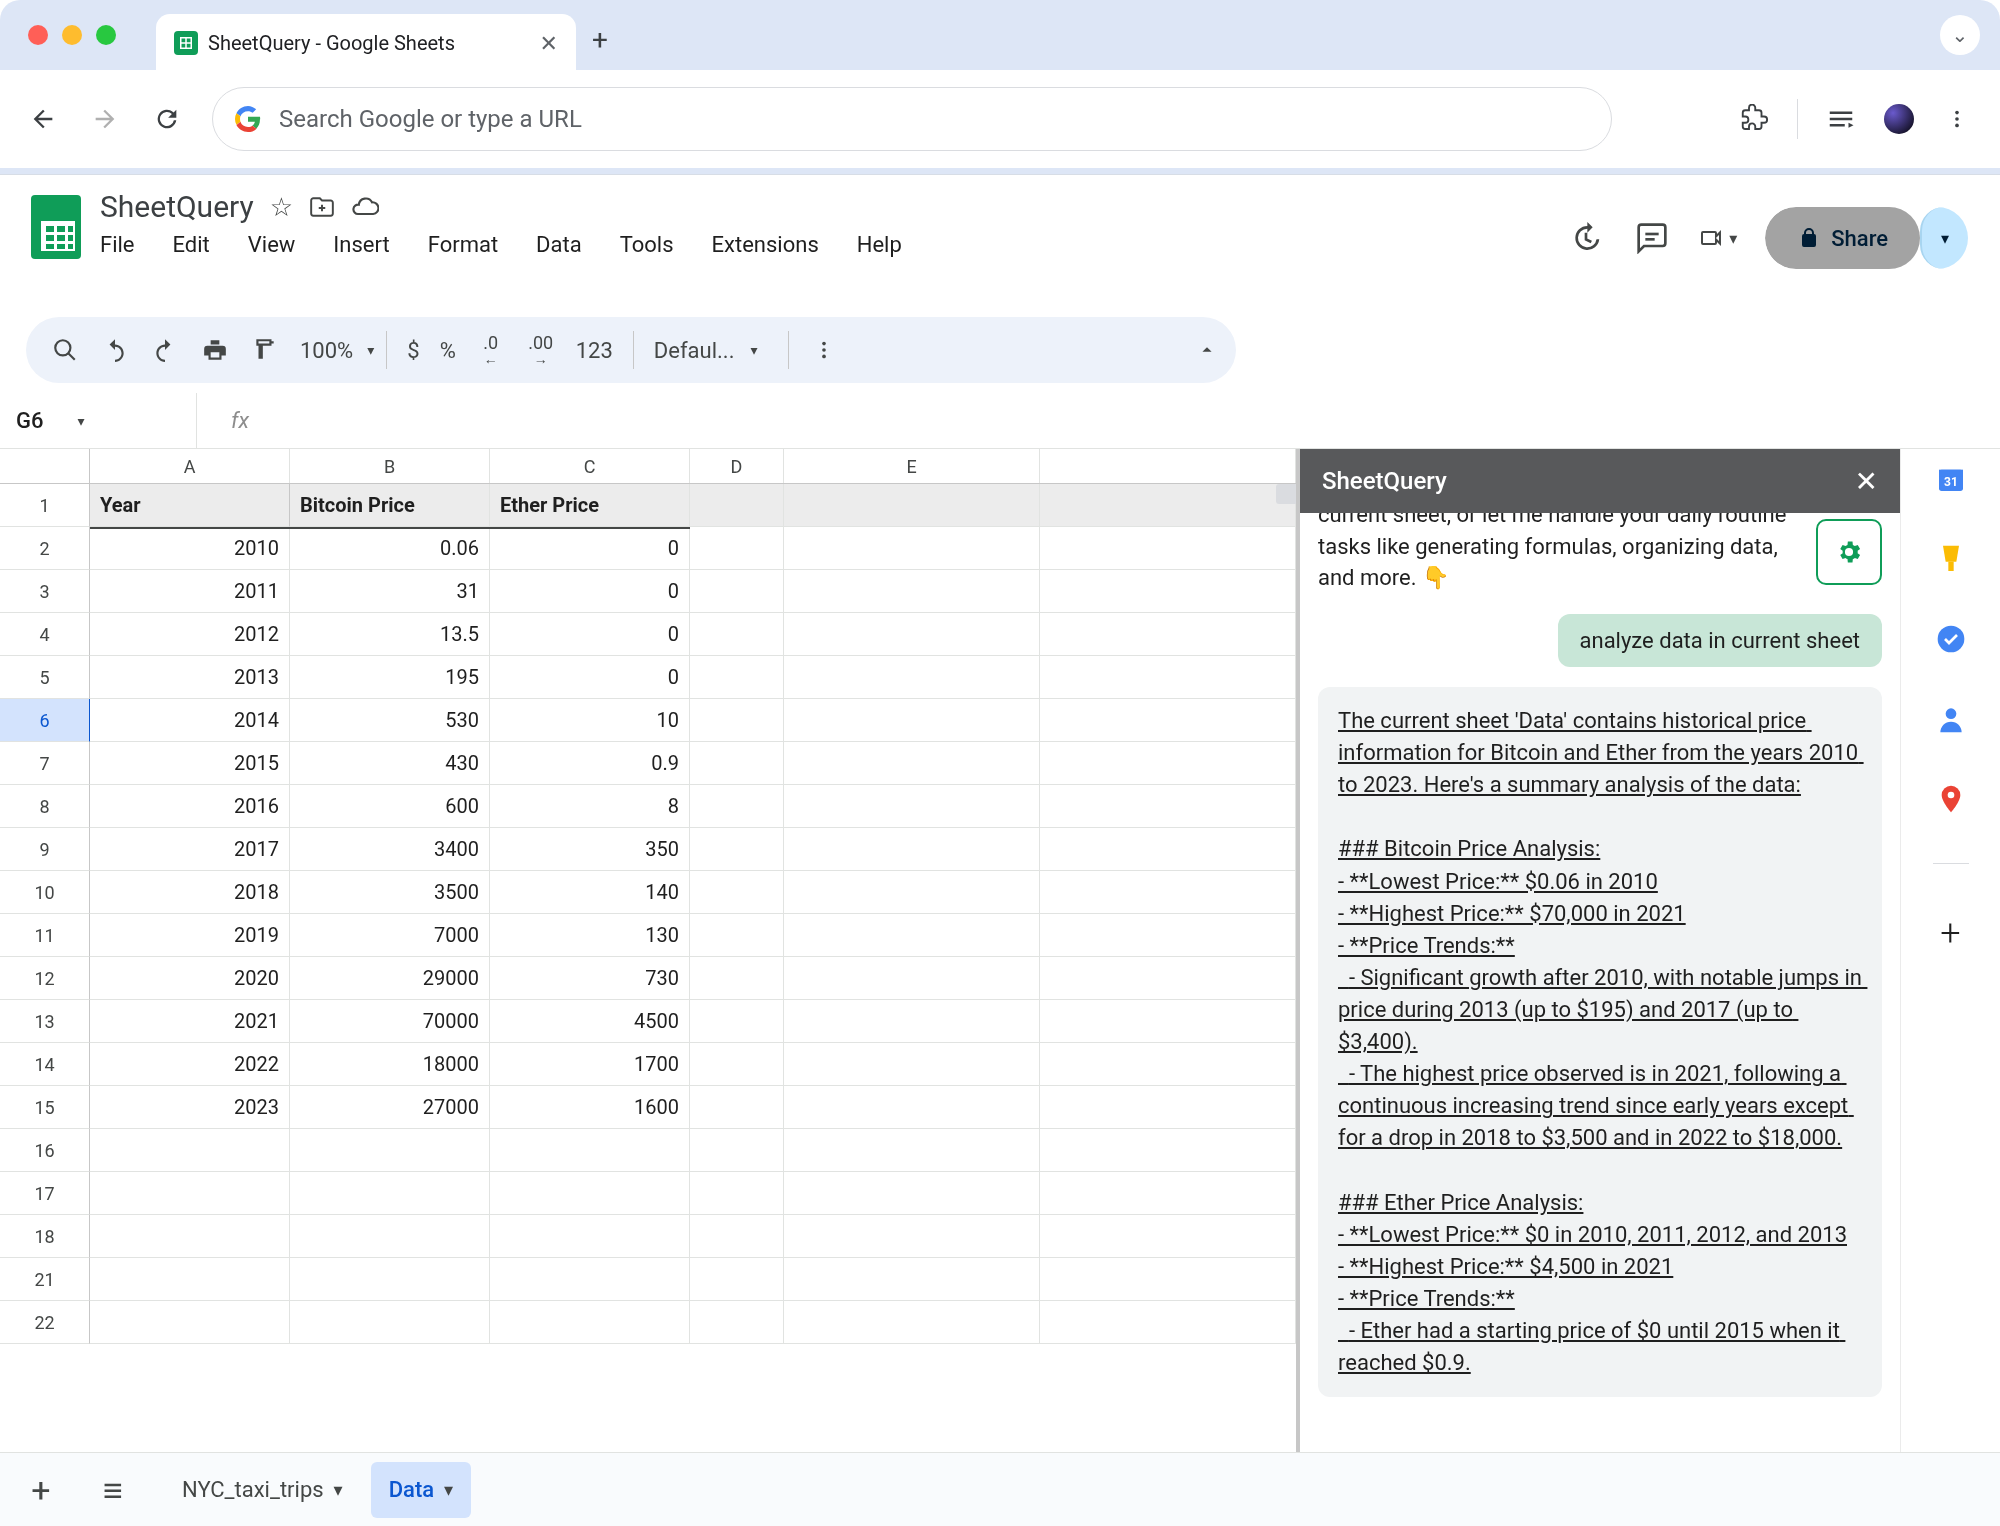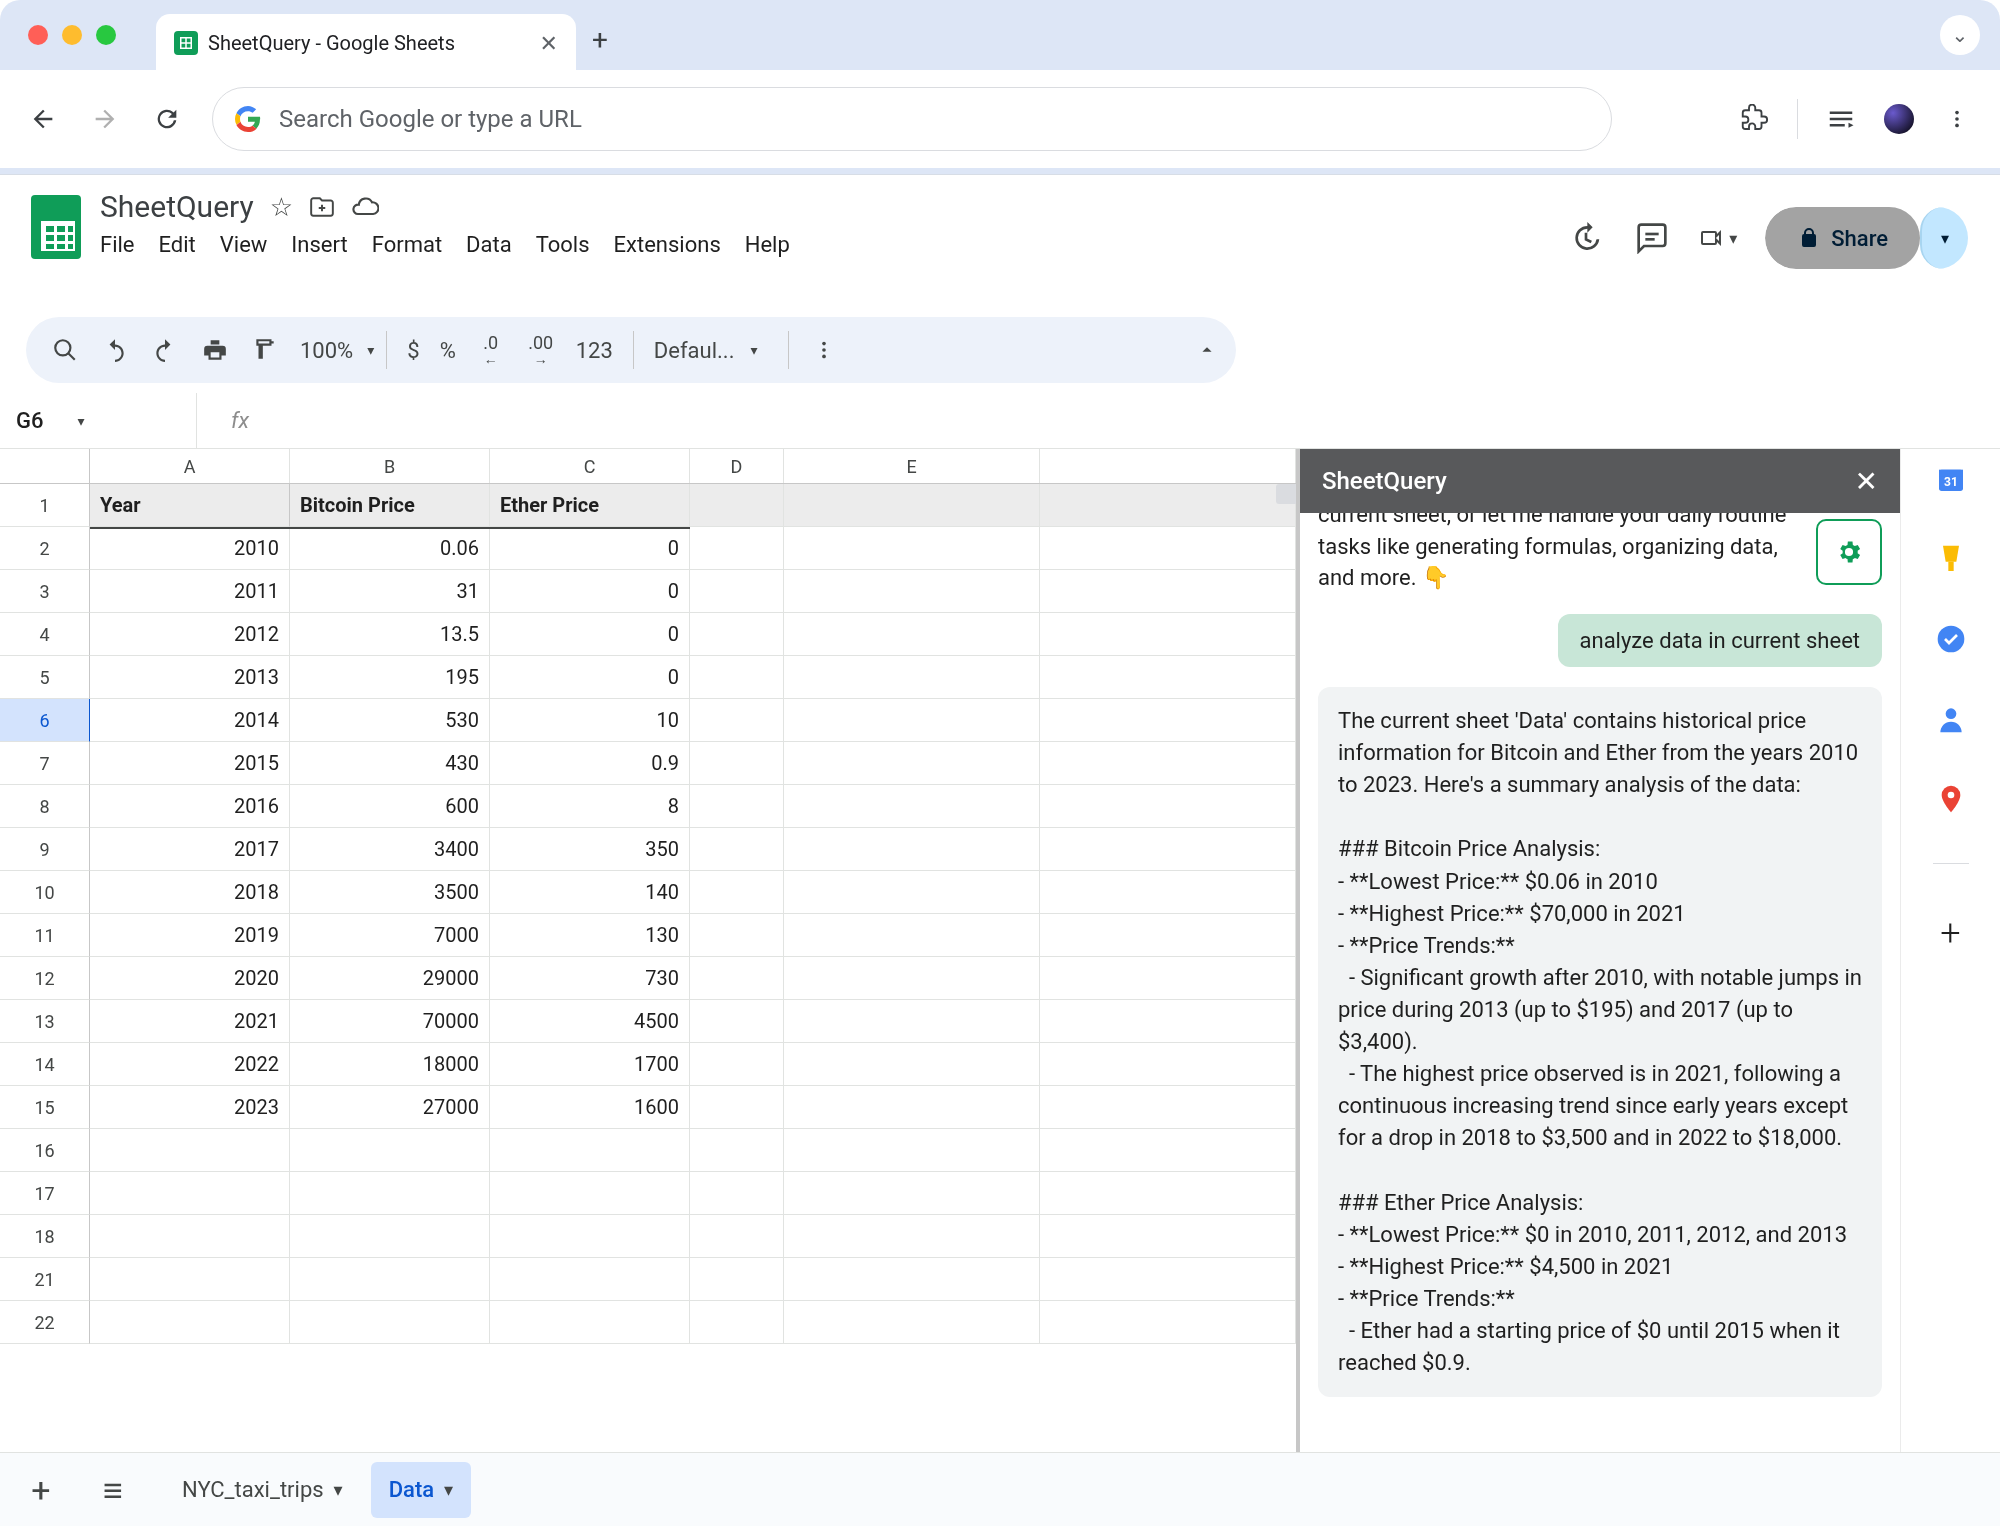--- a/index.html
+++ b/index.html
@@ -28,21 +28,21 @@
 .sep-v { width:1px; height:40px; background:#dadce0; }
 .avatar { width:30px;height:30px;border-radius:50%; background: radial-gradient(circle at 30% 30%, #6a5acd, #000); }
 
 
 .sheets-header { display:flex; padding: 14px 26px 0 26px; align-items:flex-start; background:#fff;}
 .sheets-logo { width:60px;height:76px; margin-right:14px; display:flex;align-items:center;justify-content:center;}
 .sheets-logo-inner { width:50px;height:64px;background:#0f9d58;border-radius:4px;position:relative;}
 .sheets-logo-inner::after { content:""; position:absolute; left:10px; top:26px; width:30px;height:26px; background: repeating-linear-gradient(#fff 0 3px, transparent 3px 9px), repeating-linear-gradient(90deg,#fff 0 3px, transparent 3px 11px); border:2px solid #fff;}
 .doc-title-row { display:flex; align-items:center; gap: 16px; }
 .doc-title { font-size: 30px; color:#3c4043; }
-.menu-row { display:flex; gap: 24px; font-size: 22px; color:#1f1f1f; margin-top: 8px; }
+.menu-row { display:flex; gap: 38px; font-size: 22px; color:#1f1f1f; margin-top: 8px; }
 .header-right { margin-left:auto; display:flex; align-items:center; gap: 28px; padding-right: 6px; padding-top: 18px;}
 .hr-icon { width:38px;height:38px;color:#444746; display:flex;align-items:center;justify-content:center; font-size:30px;}
 .meet { display:flex;align-items:center;gap:6px;}
 .share-btn { display:flex; align-items:center; gap:10px; background:#a3a3a3; color:#001d35; height:62px; padding:0 32px; border-radius:40px; font-size:22px; font-weight:500;}
 .share-caret { background:#c2e7ff; height:62px; width:48px; display:flex;align-items:center;justify-content:center; border-radius:40px; border-left: 2px solid #a8d5f0;}
 .share-wrap { display:flex; border-radius:40px; overflow:hidden;}
 
 
 .toolbar { display:flex; align-items:center; gap: 4px; background:#edf2fa; border-radius: 40px; margin: 14px 26px 0 26px; height: 66px; padding: 0 6px 0 16px;}
 .tb-icon { width:46px;height:46px;display:flex;align-items:center;justify-content:center;color:#444746;font-size:26px;border-radius:6px;}
@@ -84,21 +84,21 @@
 
 
 .chat-panel { flex: 0 0 600px; display:flex; flex-direction:column; background:#f8f9fa; position:relative;}
 .chat-header { height:64px; background:#58595b; color:#fff; display:flex; align-items:center; padding:0 22px; font-size:24px; font-weight:500;}
 .chat-close { margin-left:auto; font-size:28px; cursor:pointer;}
 .chat-body { flex:1; padding: 6px 18px 0 18px; overflow:hidden; background:#fff;}
 .asst-frag { color:#1f1f1f; font-size:22px; line-height:1.44; }
 .settings-btn { width:66px;height:66px;border:2px solid #0f9d58;border-radius:10px;display:flex;align-items:center;justify-content:center;color:#0f9d58;font-size:26px; flex-shrink:0;}
 .frag-row { display:flex; gap:26px; align-items:flex-start;}
 .user-msg { background:#c8e6d7; color:#1f1f1f; padding:14px 22px; border-radius:12px; font-size:22px; margin-left:auto; width:fit-content; margin-top:20px; margin-bottom:20px;}
-.asst-msg { background:#f1f3f4; color:#1f1f1f; padding:18px 20px; border-radius:12px; font-size:22px; line-height:1.46; white-space:pre-wrap; }
+.asst-msg { background:#f1f3f4; color:#1f1f1f; padding:18px 20px; border-radius:12px; font-size:22px; line-height:1.46; white-space:pre-wrap;text-decoration:underline; }
 .chat-input-row { display:flex; gap:14px; padding:14px 18px 18px 18px; background:#fff;}
 .chat-input { flex:1; height:66px; border:1px solid #dadce0; border-radius:10px; padding:0 18px; font-size:22px; color:#80868b;}
 .send-btn { width:76px;height:66px;background:#0f9d58;border-radius:10px;display:flex;align-items:center;justify-content:center;color:#fff;font-size:28px;}
 
 
 .right-sidebar { flex:1; border-left:1px solid #ebebeb; display:flex; flex-direction:column; align-items:center; gap:48px; padding-top:14px; background:#fff;}
 .rs-icon { width:32px;height:32px; }
 .rs-plus { font-size:36px; color:#1f1f1f; font-weight:300;}
 .rs-sep { width:36px;height:1px;background:#dadce0;}
 .rs-caret { margin-top:auto; margin-bottom:22px; font-size:26px; color:#444746;}

